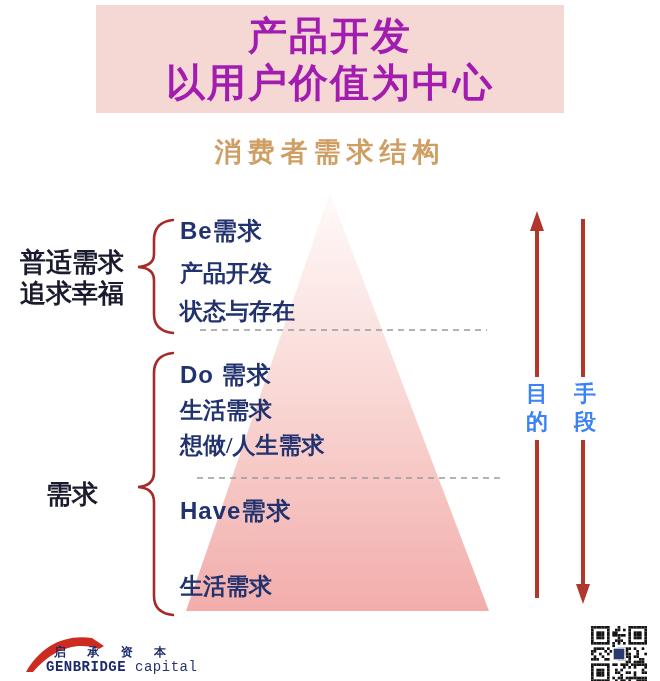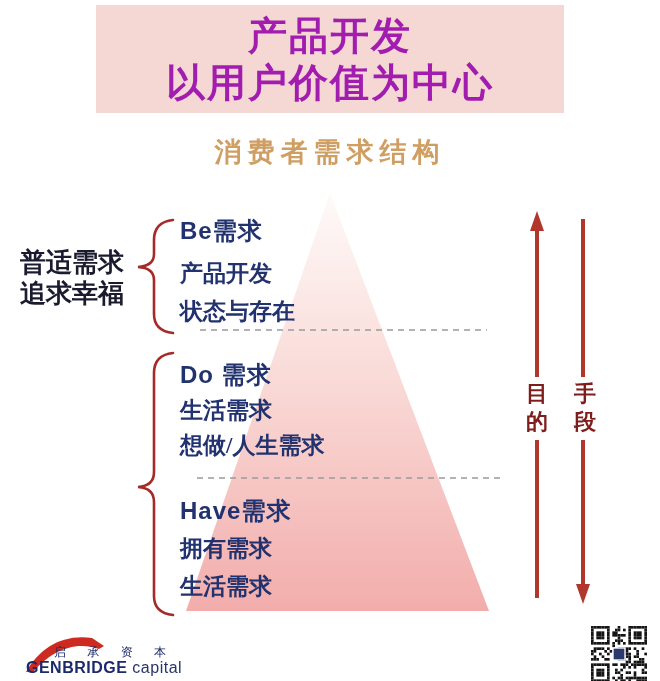--- a/index.html
+++ b/index.html
@@ -33,32 +33,32 @@
   .pyr-lead{font-weight:800;font-family:"Liberation Sans", sans-serif;font-size:24px;letter-spacing:1px;}
   
   .left-label{
     position:absolute;left:2px;width:140px;text-align:center;
     color:#1b1b2f;font-size:26px;line-height:31px;
     font-family:"Liberation Serif", serif;font-weight:600;white-space:nowrap;margin-top:18px;
   }
   
   .v-label{
     position:absolute;width:28px;top:380px;text-align:center;
-    color:#7f1d1d;font-size:22px;line-height:28px;
+    color:#3b82f6;font-size:22px;line-height:28px;
     font-family:"Liberation Serif", serif;font-weight:600;
     word-break:break-all;
   }
   
   .logo-cn{
-    position:absolute;left:54px;top:644px;color:#1b2a6b;font-weight:400;font-size:12px;
+    position:absolute;left:54px;top:644px;color:#1b2a6b;font-weight:700;font-size:12px;
     letter-spacing:9px;font-family:"Liberation Sans", sans-serif;white-space:nowrap;
   }
   .logo-en{
-    position:absolute;left:26px;top:659px;font-size:16px;color:#1b2a6b;
-    font-family:Liberation Sans, sans-serif;white-space:nowrap;letter-spacing:0.5px;
+    position:absolute;left:46px;top:659px;font-size:14px;color:#1b2a6b;
+    font-family:Liberation Mono, monospace;white-space:nowrap;letter-spacing:0.5px;
   }
   .logo-en .b{font-weight:800;}
   .logo-en .l{font-weight:400;color:#27356d;}
   
   .qr{position:absolute;left:591px;top:626px;width:56px;height:56px;}
 </style>
 </head>
 <body>
 
 <div class="canvas">
@@ -100,28 +100,28 @@
 
   <div class="pyr-line pyr-lead" style="top:216px">Be需求</div>
   <div class="pyr-line" style="top:259px">产品开发</div>
   <div class="pyr-line" style="top:297px">状态与存在</div>
 
   <div class="pyr-line pyr-lead" style="top:360px">Do 需求</div>
   <div class="pyr-line" style="top:396px">生活需求</div>
   <div class="pyr-line" style="top:431px">想做/人生需求</div>
 
   <div class="pyr-line pyr-lead" style="top:496px">Have需求</div>
-  <div class="pyr-line" style="top:534px">拥有需求</div>
   <div class="pyr-line" style="top:572px">生活需求</div>
 
   <div class="left-label" style="top:229px">
     <div>普适需求</div>
     <div>追求幸福</div>
   </div>
   <div class="left-label" style="top:461px">
+    <div>需求</div>
   </div>
 
   <div class="v-label" style="left:523px">目的</div>
   <div class="v-label" style="left:571px">手段</div>
 
   <div class="logo-cn">启 承 资 本</div>
   <div class="logo-en">
     <span class="b">GENBRIDGE</span>
     <span class="l">capital</span>
   </div>

